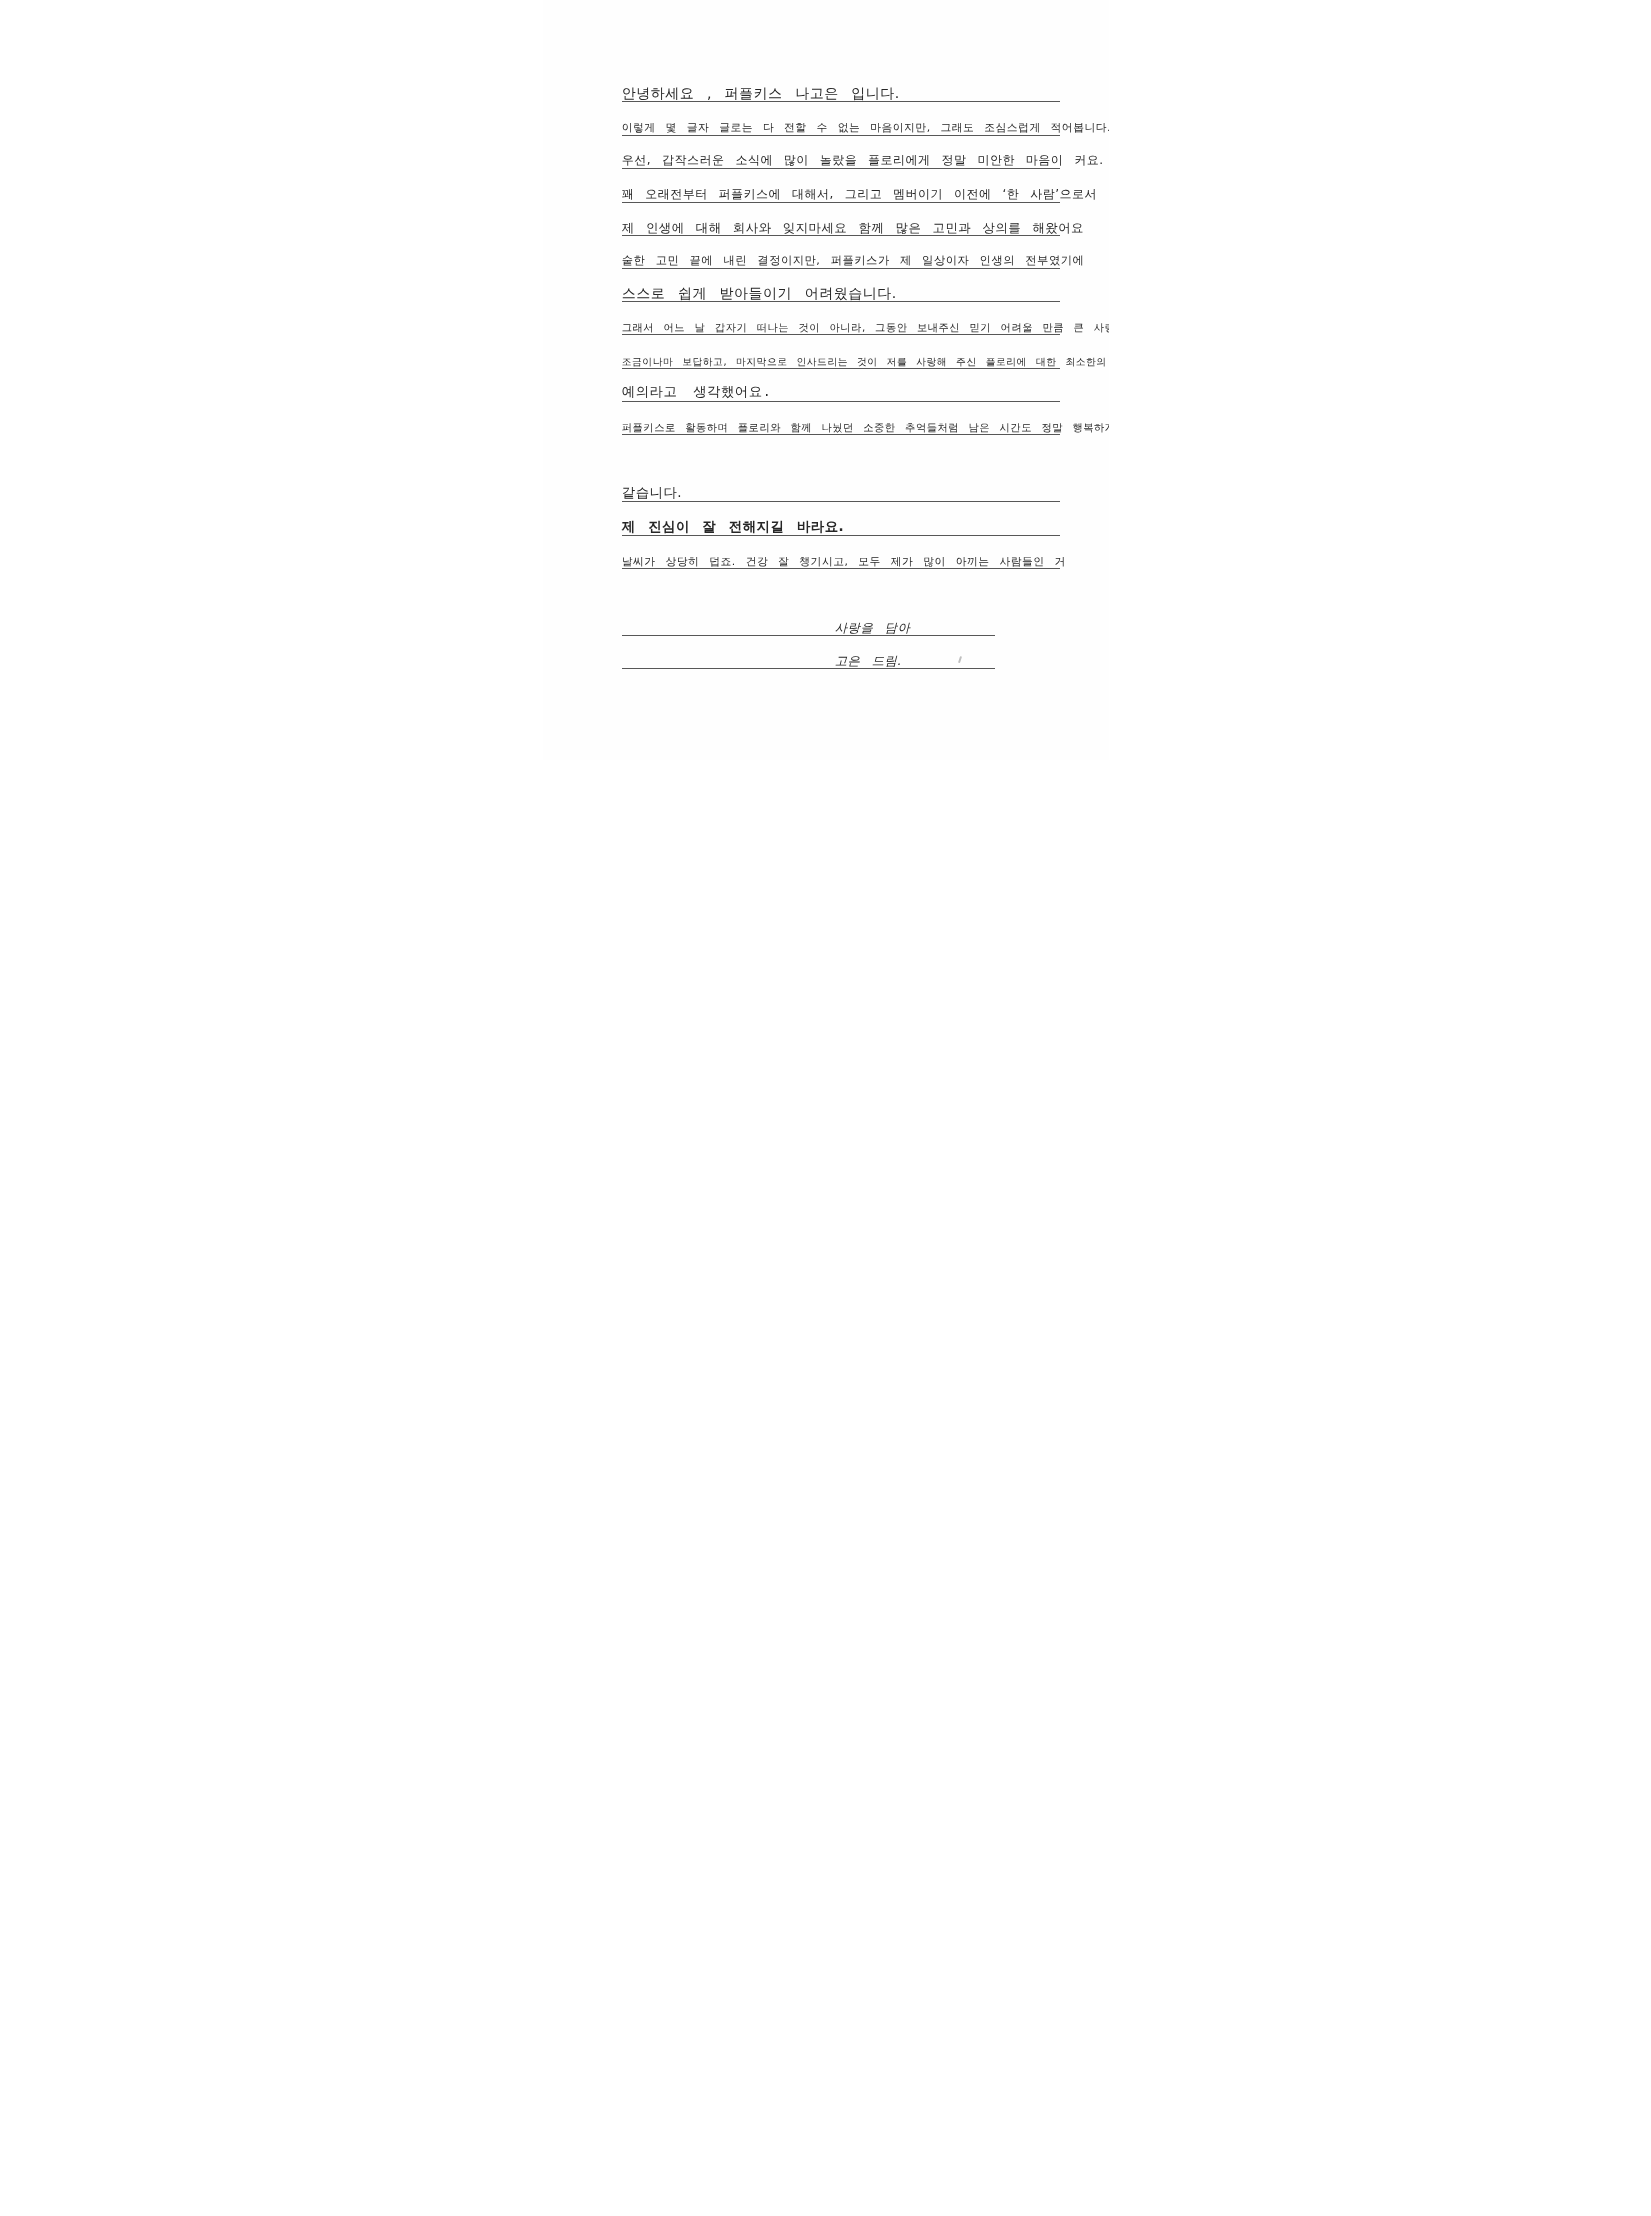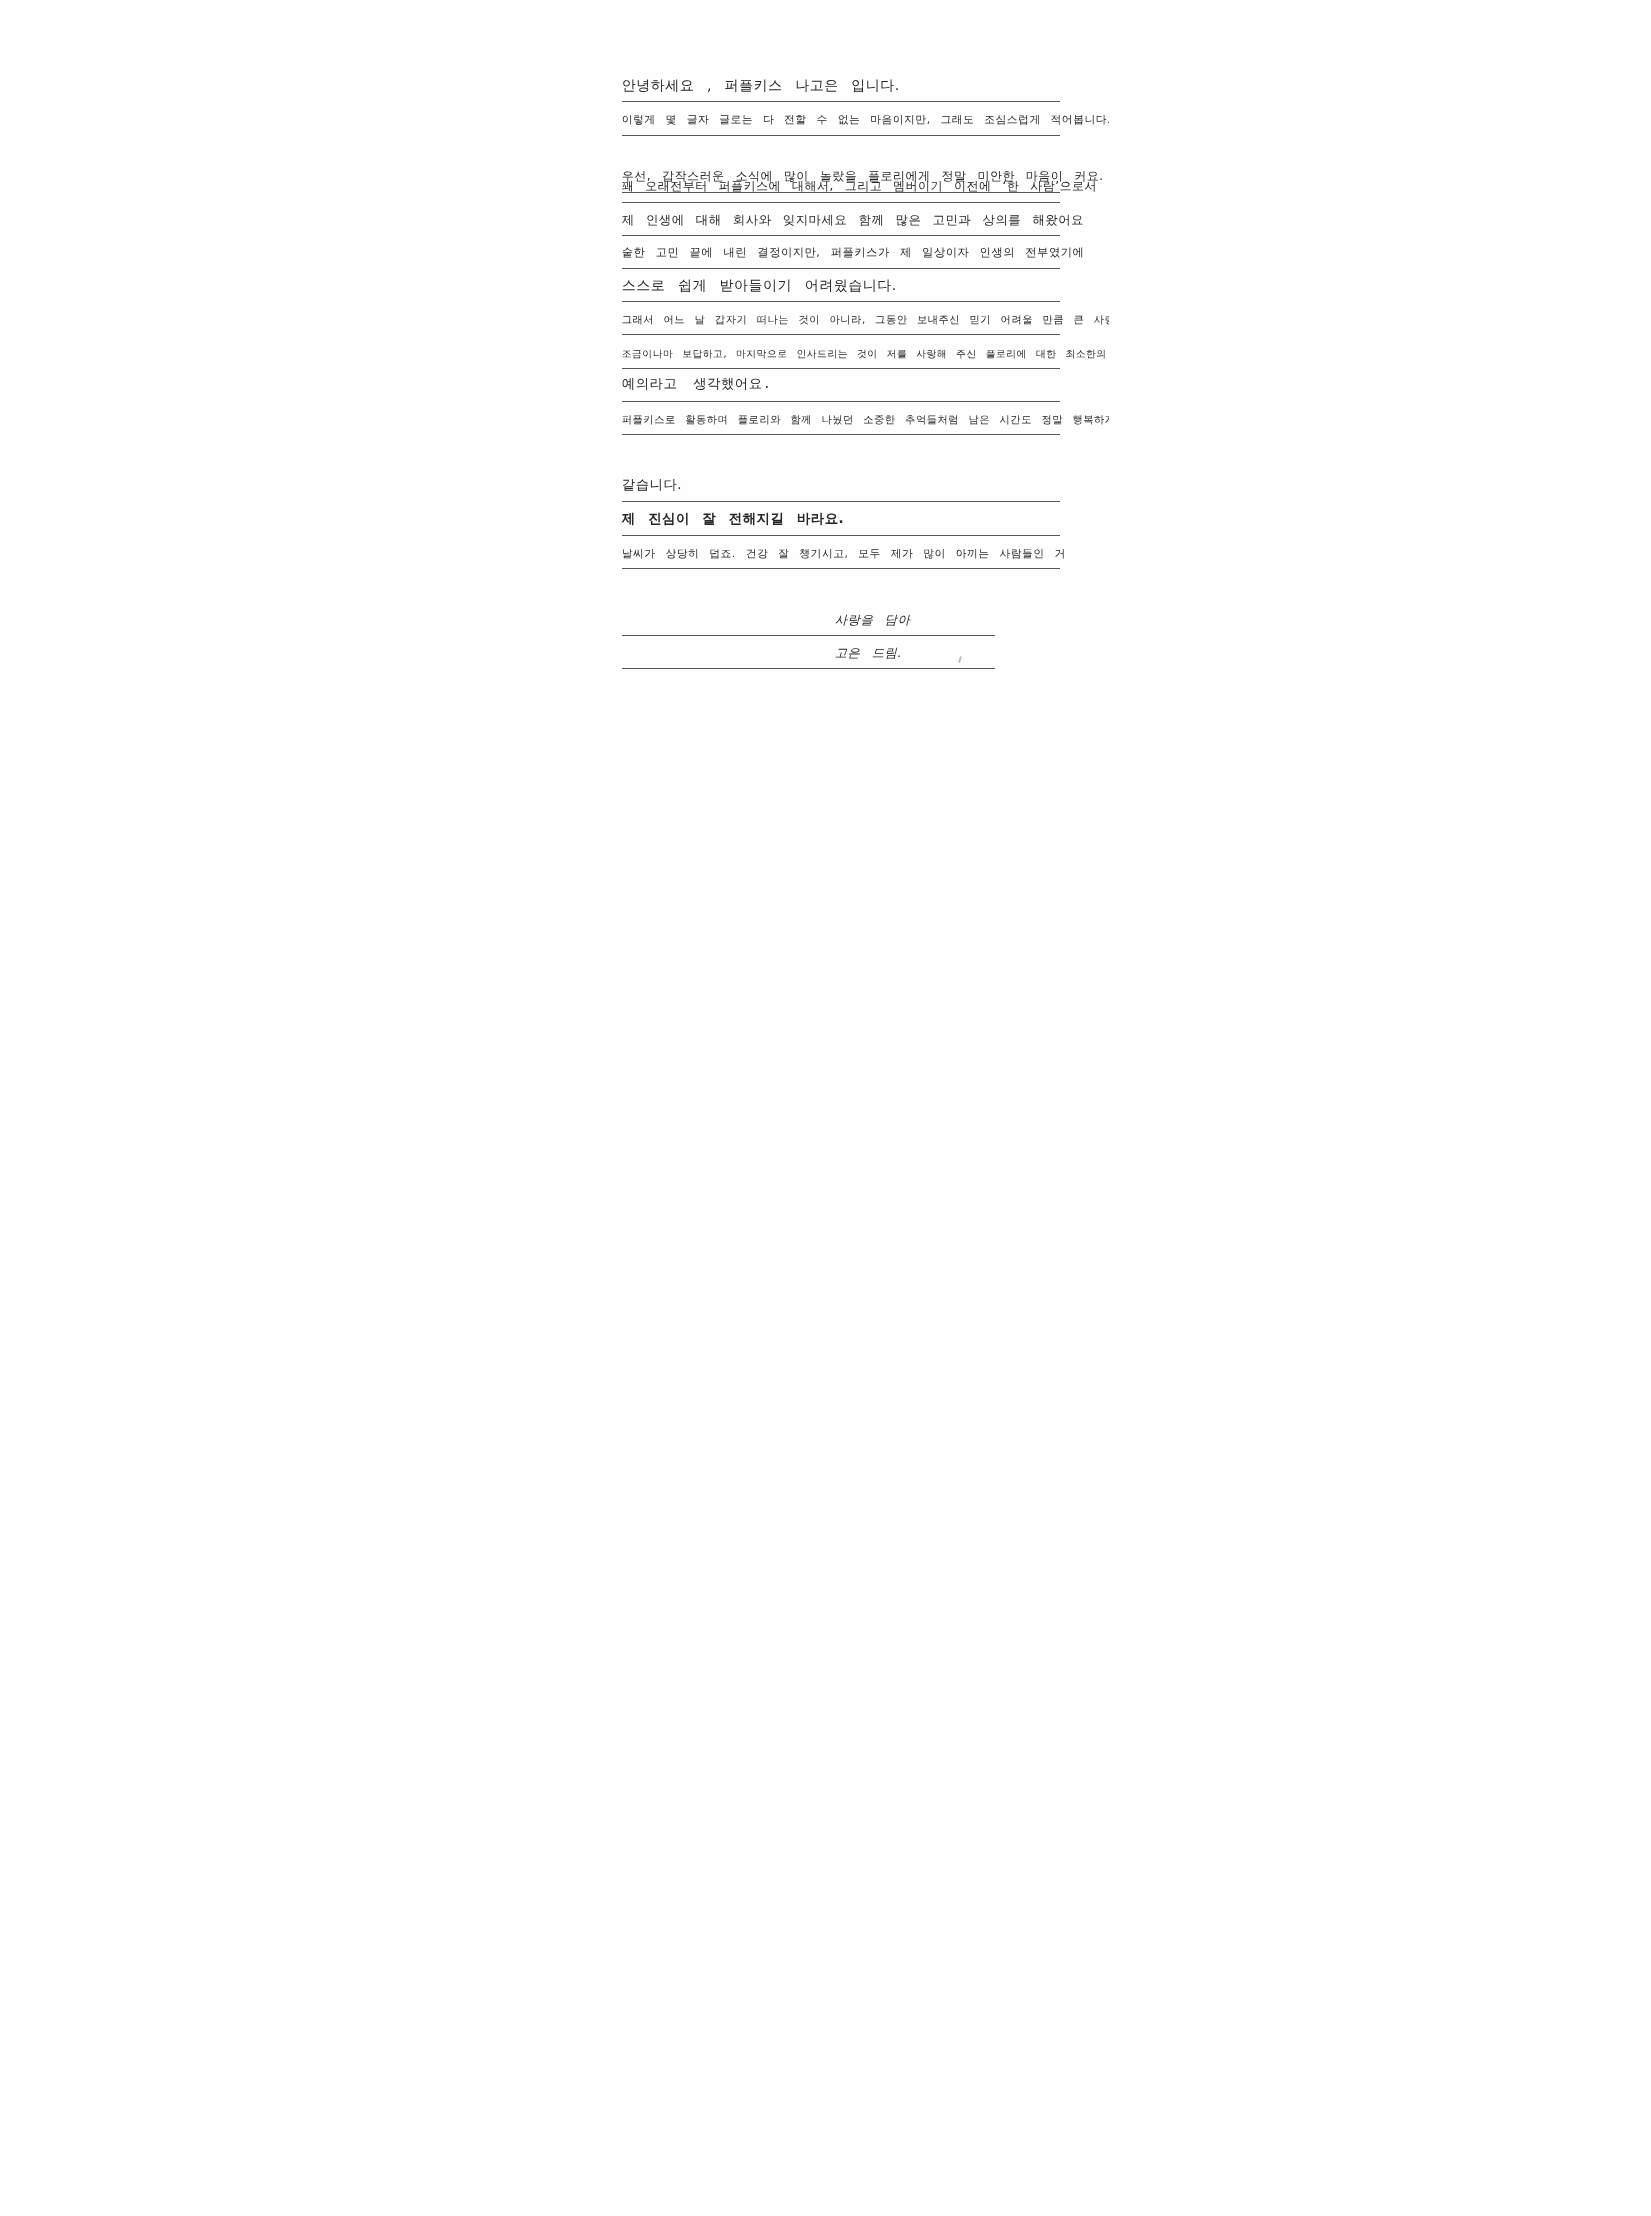--- a/index.html
+++ b/index.html
@@ -24,35 +24,35 @@
     border-bottom: 1px solid #575757;
     display: flex;
     align-items: flex-end;
     white-space: nowrap;
     overflow: visible;
   }
   .line .txt {
     color: #262626;
     letter-spacing: 0.5px;
     word-spacing: 0.55em;
-    padding-bottom: 9px;
+    padding-bottom: 1px;
     line-height: 1.05;
   }
   
   .line.sig {
     width: 66%;
   }
   .line.sig .txt {
     margin-left: 57%;
     font-style: italic;
   }
   
   .l1  { top: calc(13.35% - 33px); }
   .l2  { top: calc(17.74% - 33px); }
-  .l3  { top: calc(22.11% - 33px); margin-top: 24px; }
+  .l3  { top: calc(22.11% - 33px); }
   .l4  { top: calc(26.54% - 33px); }
   .l5  { top: calc(30.89% - 33px); }
   .l6  { top: calc(35.30% - 33px); }
   .l7  { top: calc(39.67% - 33px); }
   .l8  { top: calc(43.96% - 33px); }
   .l9  { top: calc(48.42% - 33px); }
   .l10 { top: calc(52.79% - 33px); font-family: Liberation Mono, monospace; }
   .l11 { top: calc(57.13% - 33px); }
   .l12 { top: calc(61.54% - 33px); }
   .l13 { top: calc(65.95% - 33px); }

